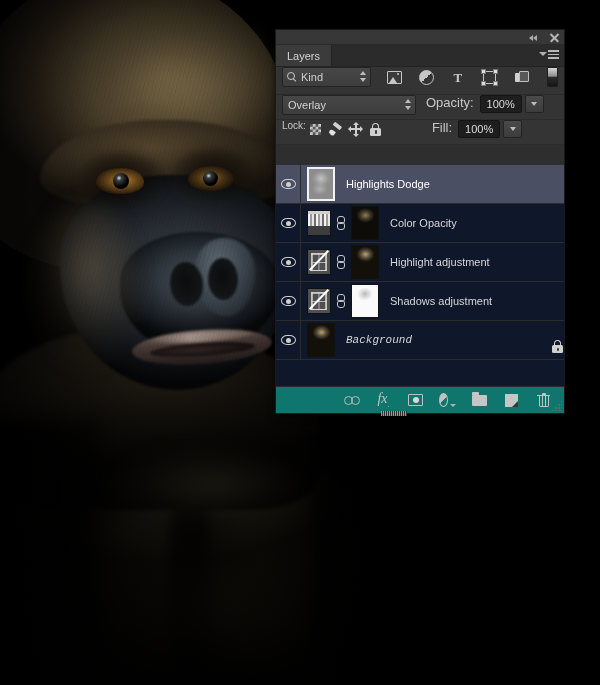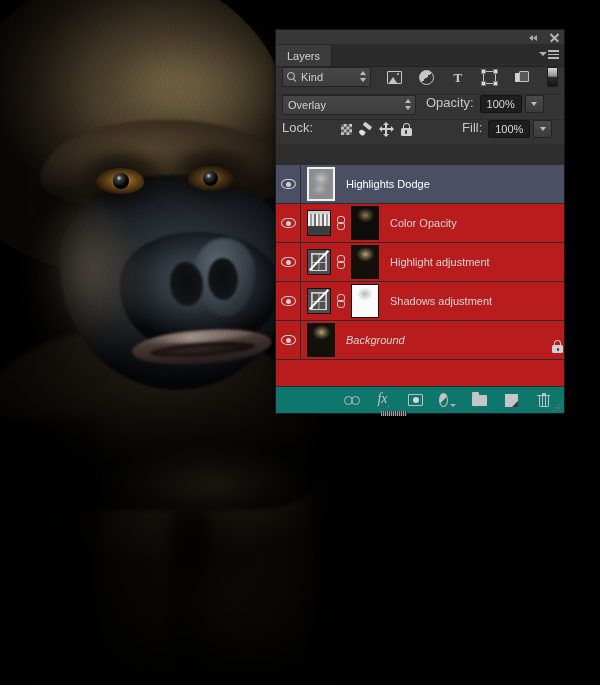--- a/index.html
+++ b/index.html
@@ -377,21 +377,21 @@
     border: 1px solid #232323; border-radius: 2px;
     display: flex; align-items: center; justify-content: center; cursor: pointer;
   }
   .numdrop i {
     width: 0; height: 0;
     border-left: 3.5px solid transparent; border-right: 3.5px solid transparent;
     border-top: 4px solid #bdbdbd;
   }
 
   
-  .lock-label { font-size: 13px; color: #c8c8c8; margin-right: 23px; }
+  .lock-label { font-size: 10px; color: #c8c8c8; margin-right: 0; }
   .lockbtn { width: 20px; height: 18px; display: flex; align-items: center; justify-content: center; cursor: pointer; }
   .ic-transp {
     width: 11px; height: 11px;
     background-image:
       linear-gradient(45deg, #cfcfcf 25%, transparent 25%, transparent 75%, #cfcfcf 75%),
       linear-gradient(45deg, #cfcfcf 25%, transparent 25%, transparent 75%, #cfcfcf 75%);
     background-size: 5.5px 5.5px;
     background-position: 0 0, 2.75px 2.75px;
     background-color: #555;
   }
@@ -432,21 +432,21 @@
     position: absolute; left: 4.6px; top: 7.5px; width: 2px; height: 3.5px;
     background: #3a3a3a; z-index: 2; border-radius: 1px;
   }
 
   
   .layer-list {
     position: absolute;
     left: 0; right: 0;
     top: 135px;
     bottom: 26px;
-    background: #b91c1c;
+    background: #0f172a;
     overflow: hidden;
   }
   .layer-row {
     height: 38px;
     display: flex;
     align-items: center;
     border-bottom: 1px solid #2c2c2c;
     position: relative;
     cursor: pointer;
   }
@@ -560,21 +560,21 @@
   }
   .link-ic::before { top: 0; }
   .link-ic::after  { bottom: 0; }
 
   .layer-name {
     margin-left: 11px;
     font-size: 11px;
     color: #d6d6d6;
     white-space: nowrap;
   }
-  .layer-name.italic { font-style: italic; }
+  .layer-name.italic { font-style: italic; font-family: Liberation Mono, monospace; }
   .layer-row.selected .layer-name { color: #ffffff; }
   .row-lock {
     position: absolute; right: 12px; top: 50%; transform: translateY(-50%);
   }
   .row-lock .ic-lock { transform: scale(.92); }
 
   
   .panel-footer {
     position: absolute;
     left: 0; right: 0; bottom: 0;

